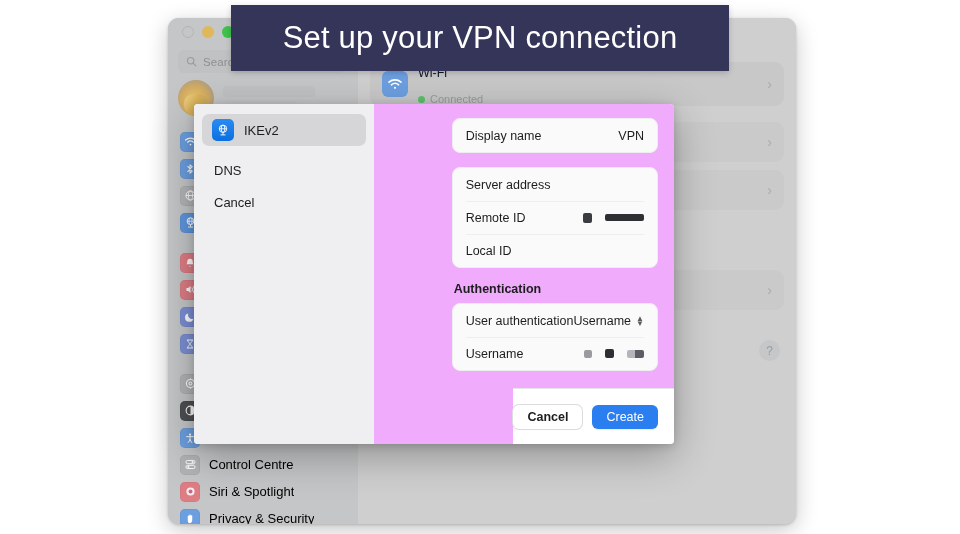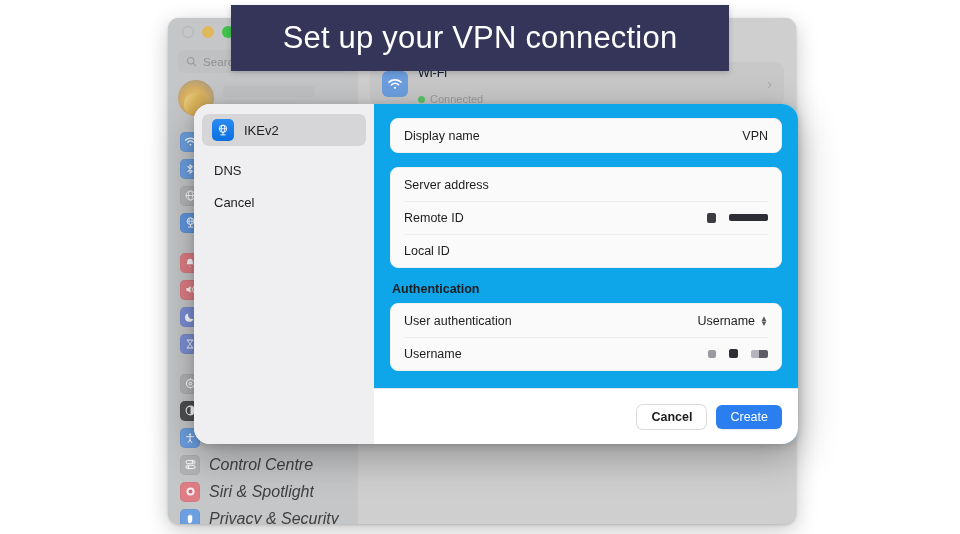--- a/index.html
+++ b/index.html
@@ -148,25 +148,24 @@
     width: 20px; height: 20px;
     border-radius: 5px;
     flex: none;
     display: flex;
     align-items: center;
     justify-content: center;
     color: #fff;
     box-shadow: inset 0 0 0 .5px rgba(0,0,0,.08);
   }
   .sb-label {
-    font-size: 16px;
-    color: #404040;
+    font-size: 13px;
+    color: #000000;
     white-space: nowrap;
     overflow: hidden;
-    font-style: italic;
   }
   .sb-item.hidden-label .sb-label { visibility: hidden; }
 
   .ico-blue   { background: #6c9fe0; }
   .ico-blue2  { background: #5f96de; }
   .ico-gray   { background: #b2b3b5; }
   .ico-red    { background: #df7d85; }
   .ico-indigo { background: #7b8fd4; }
   .ico-dark   { background: #4e4f52; }
   .ico-sel    { background: #b4b5b7; }
@@ -245,24 +244,24 @@
     display: flex;
     align-items: center;
     justify-content: center;
   }
 
   
   .sheet {
     position: absolute;
     left: 194px;
     top: 104px;
-    width: 604px;
+    width: 480px;
     height: 340px;
     background: #ffffff;
-    border-radius: 16px;
+    border-radius: 4px;
     box-shadow: 0 12px 40px rgba(0,0,0,0.30), 0 2px 8px rgba(0,0,0,0.16);
     overflow: hidden;
     display: flex;
   }
   .sheet-side {
     width: 180px;
     background: #efeff1;
     padding: 10px 8px 0 8px;
     box-sizing: border-box;
     flex: none;
@@ -285,25 +284,26 @@
     background: linear-gradient(180deg,#2a8bf2 0%,#0a6fe0 100%);
     display: flex;
     align-items: center;
     justify-content: center;
     flex: none;
   }
   .side-item.plain { padding-left: 12px; align-items: flex-end; }
 
   .sheet-main {
     flex: 1;
-    background: #0ea5e9;
+    background: #f0abfc;
     display: flex;
     flex-direction: column;
     position: relative;
     min-width: 0;
+    align-items: flex-end;
   }
   .sheet-body {
     flex: 1;
     padding: 14px 16px 0 16px;
     box-sizing: border-box;
     overflow: hidden;
   }
 
   .group {
     background: #fafafa;

